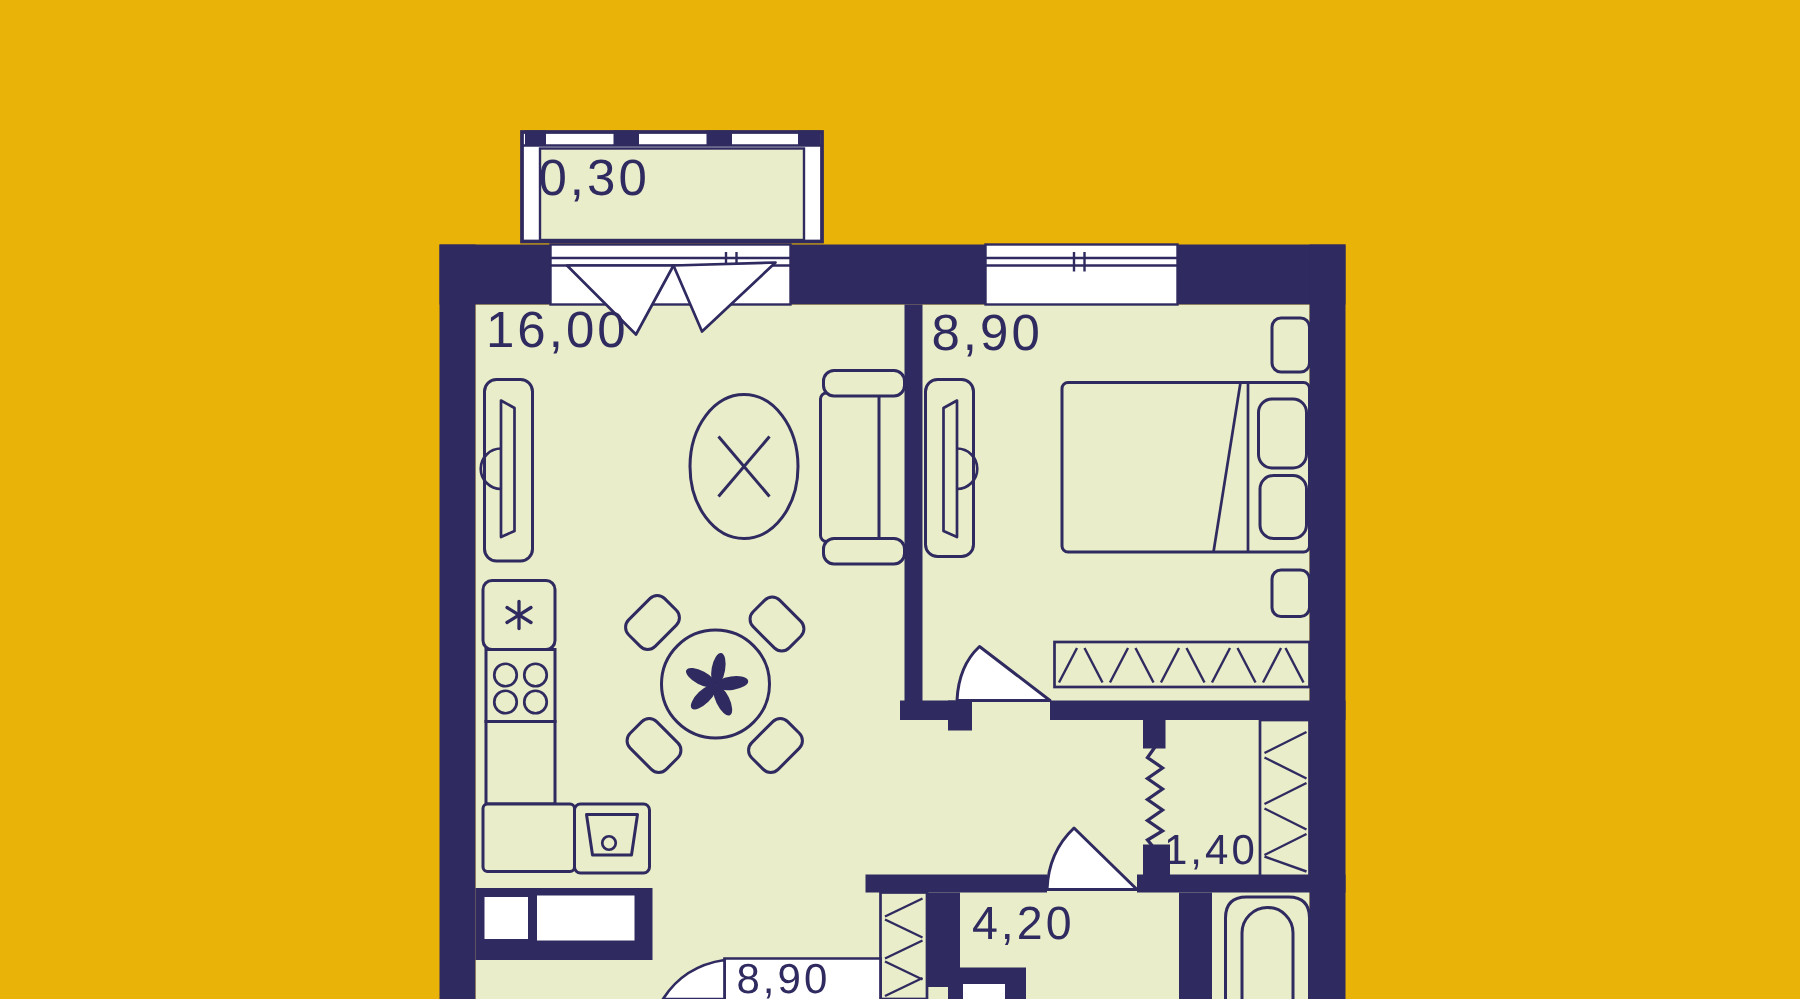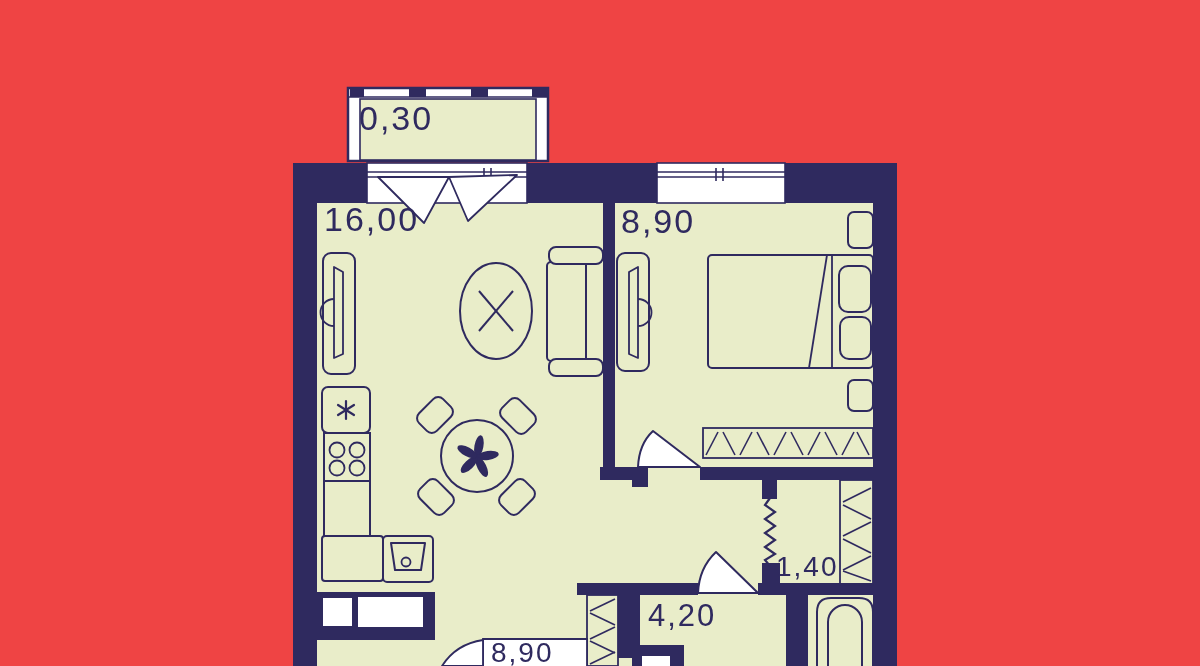--- a/index.html
+++ b/index.html
@@ -1,16 +1,16 @@
 <!DOCTYPE html>
 <html><head>
 <meta charset="utf-8">
 <style>
   html,body{margin:0;padding:0;background:#ffffff;}
-  .stage{position:relative;width:1200px;height:666px;background:#ef4444;overflow:hidden;
+  .stage{position:relative;width:1200px;height:666px;background:#eab308;overflow:hidden;
          font-family:"Liberation Sans", sans-serif;}
   svg{position:absolute;left:0;top:0;}
   text.room-label{font-family:"Liberation Sans", sans-serif;fill:#2f2a5f;letter-spacing:2px;}
   .lbl-big{font-size:34px;}
   .lbl-mid{font-size:31px;}
   .lbl-sm{font-size:28px;}
 </style>
 </head>
 <body>
 

